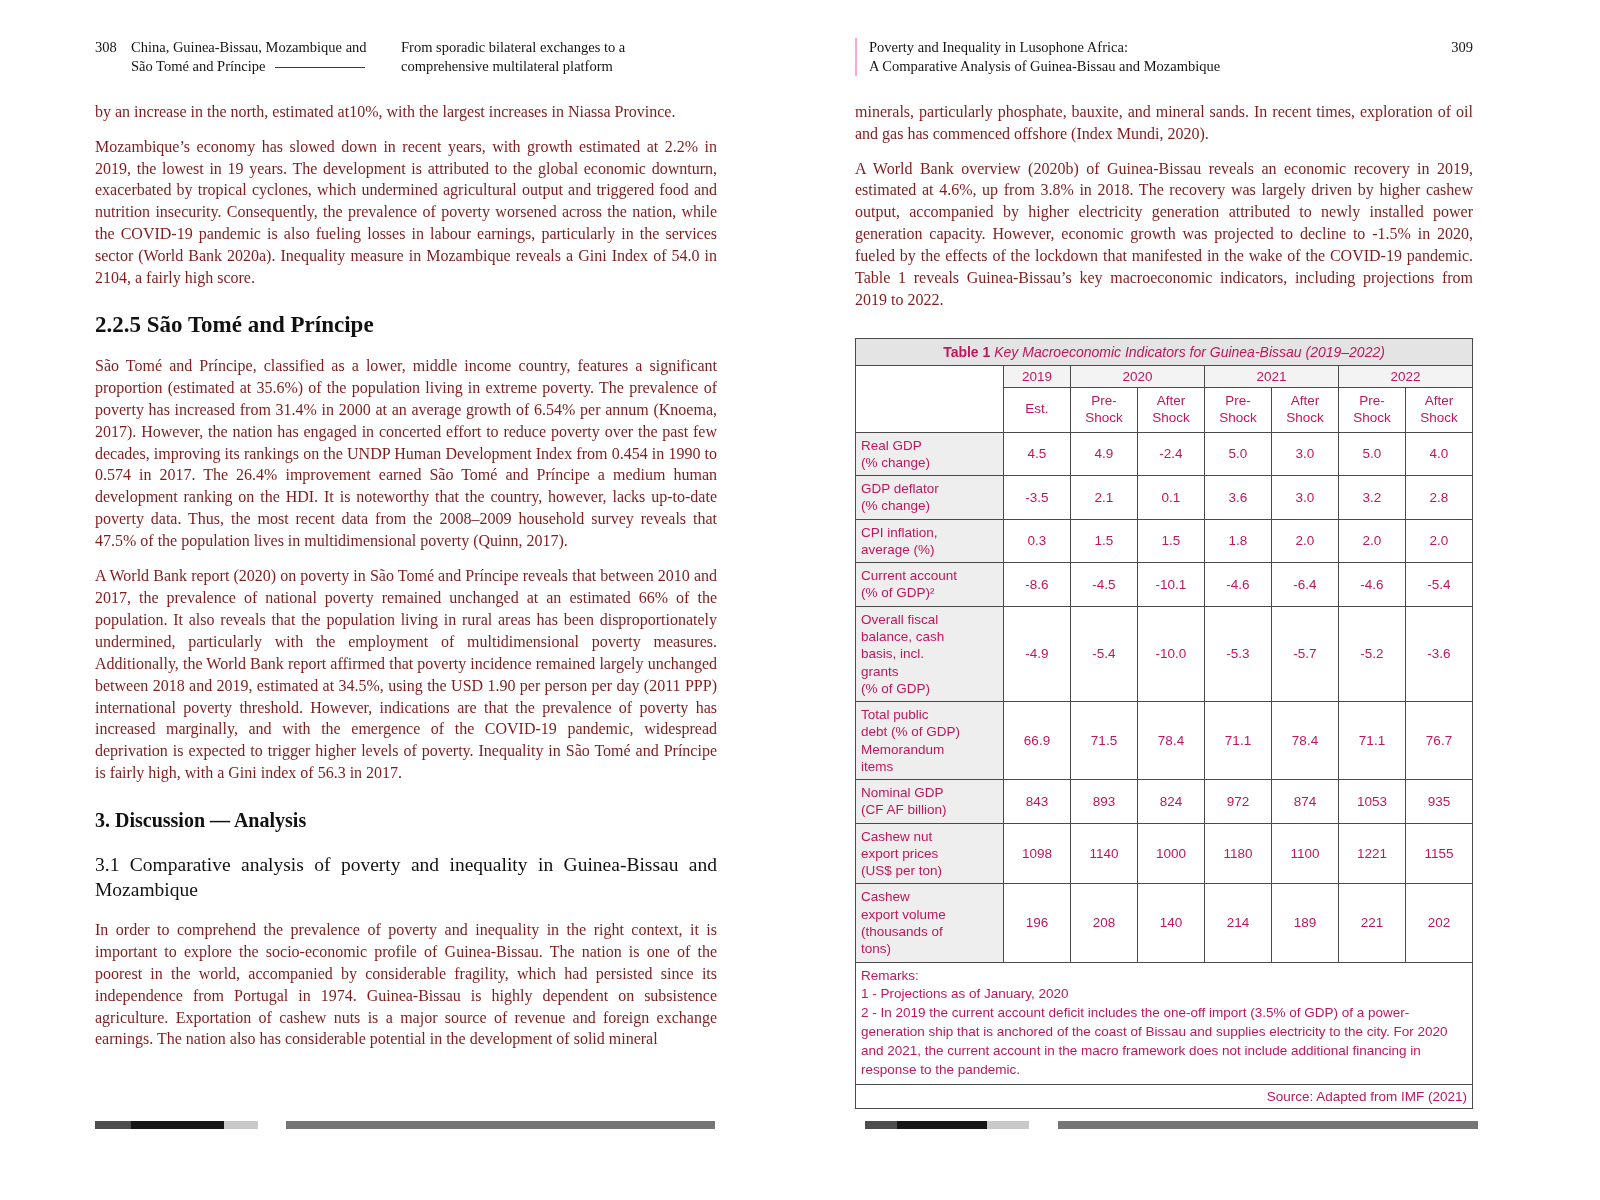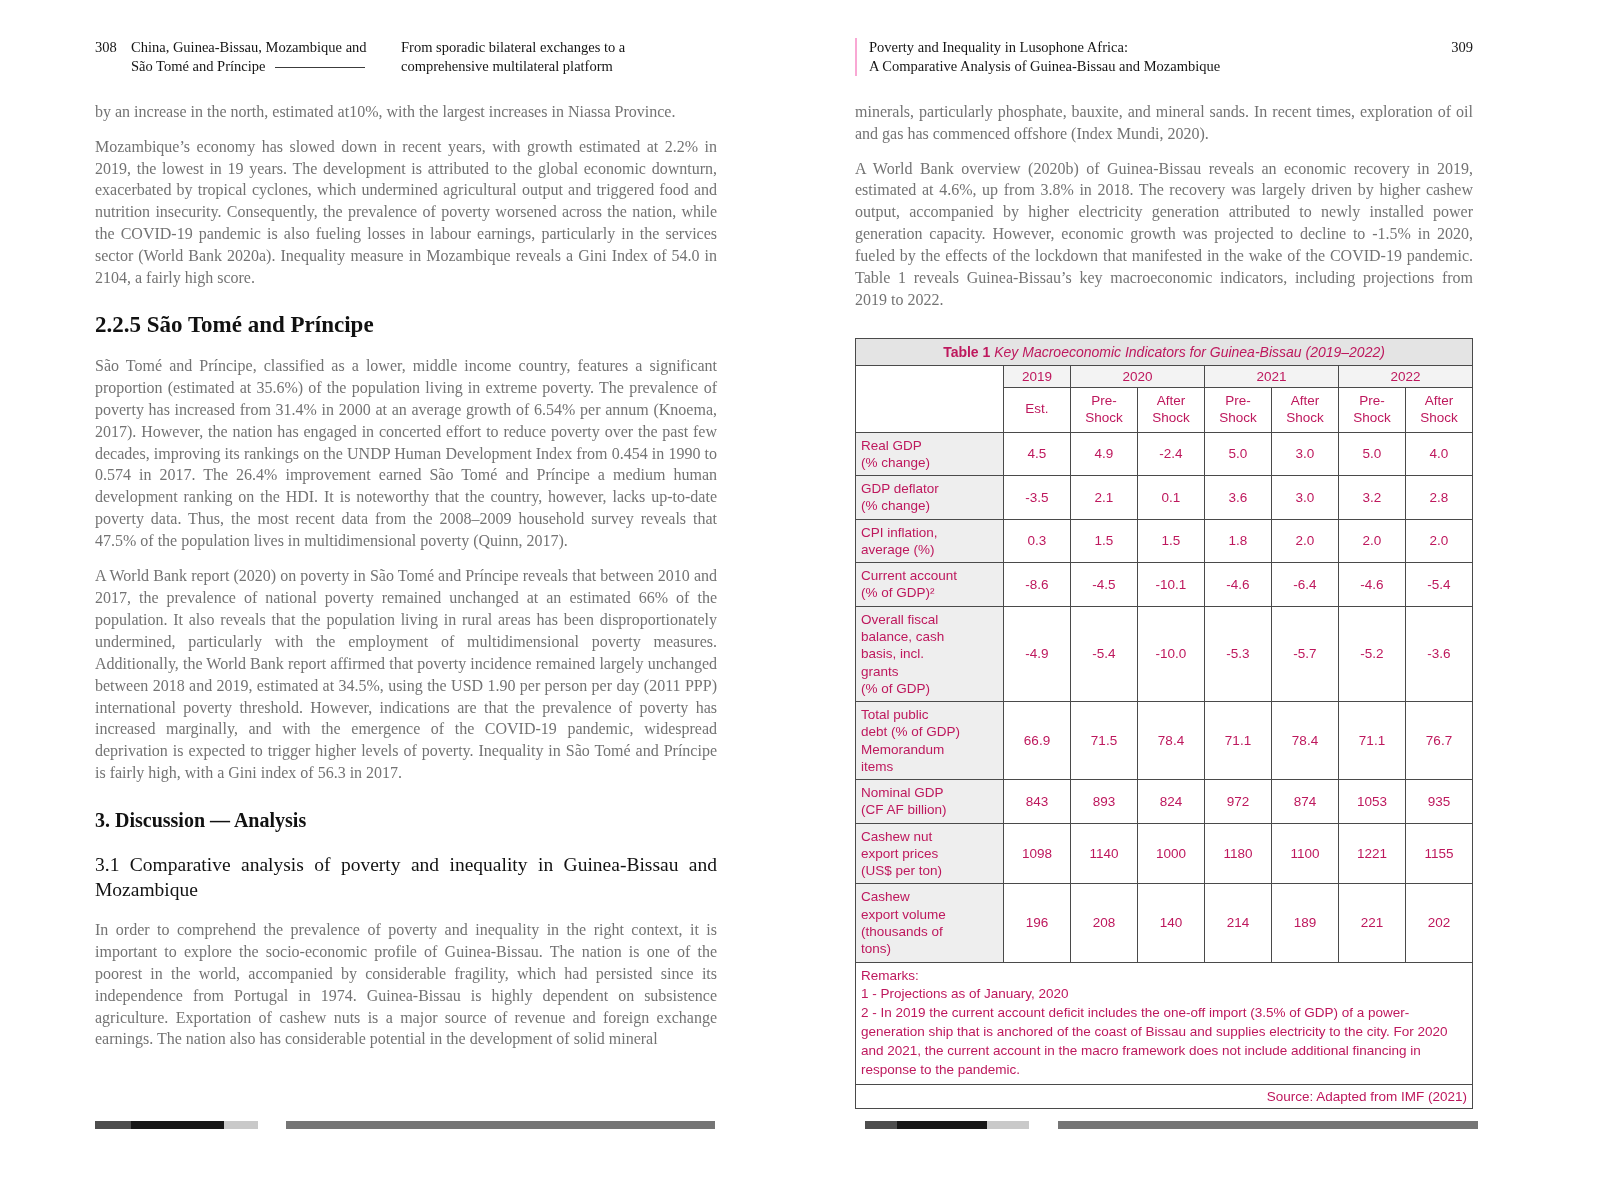--- a/index.html
+++ b/index.html
@@ -16,21 +16,21 @@
   .runhead { font-size:14.5px; line-height:1.3; color:#151515; display:flex; }
   .rh-pagenum { width:36px; flex:0 0 auto; }
   .rh-left { width:262px; flex:0 0 auto; }
   .rh-line { white-space:nowrap; }
   .rh-rule { display:inline-block; width:90px; border-bottom:1.5px solid #3c3c3c; margin-left:10px; vertical-align:3px; }
   .rh-chapter { flex:1 1 auto; padding-left:8px; }
   #page-right .runhead-block { border-left:2px solid #f9a8d4; padding-left:12px; flex:1 1 auto; }
   #page-right .rh-pagenum { margin-left:auto; width:auto; text-align:left; }
 
   
-  .para { font-size:16px; line-height:1.37; text-align:justify; margin:0 0 13px 0; color:#737373; }
+  .para { font-size:16px; line-height:1.37; text-align:justify; margin:0 0 13px 0; color:#7f1d1d; }
   .first-para { margin-top:25px; }
   .h-sub { font-size:23px; font-weight:bold; margin:23px 0 17px 0; color:#111; }
   .h-sec { font-size:20px; font-weight:bold; margin:25px 0 17px 0; color:#111; }
   .h-sub2 { font-size:19.5px; font-weight:normal; margin:21px 0 17px 0; color:#111; text-align:justify; line-height:1.25; }
 
   
   .mtable { border-collapse:collapse; width:100%; margin-top:27px;
             font-family:"Liberation Sans", sans-serif; font-size:13.5px; color:#be185d; }
   .mtable th, .mtable td { border:1.5px solid #4a4a4a; padding:4px 5px; vertical-align:middle; }
   .title-row td { text-align:center; font-size:14px; padding:5px 4px; }

